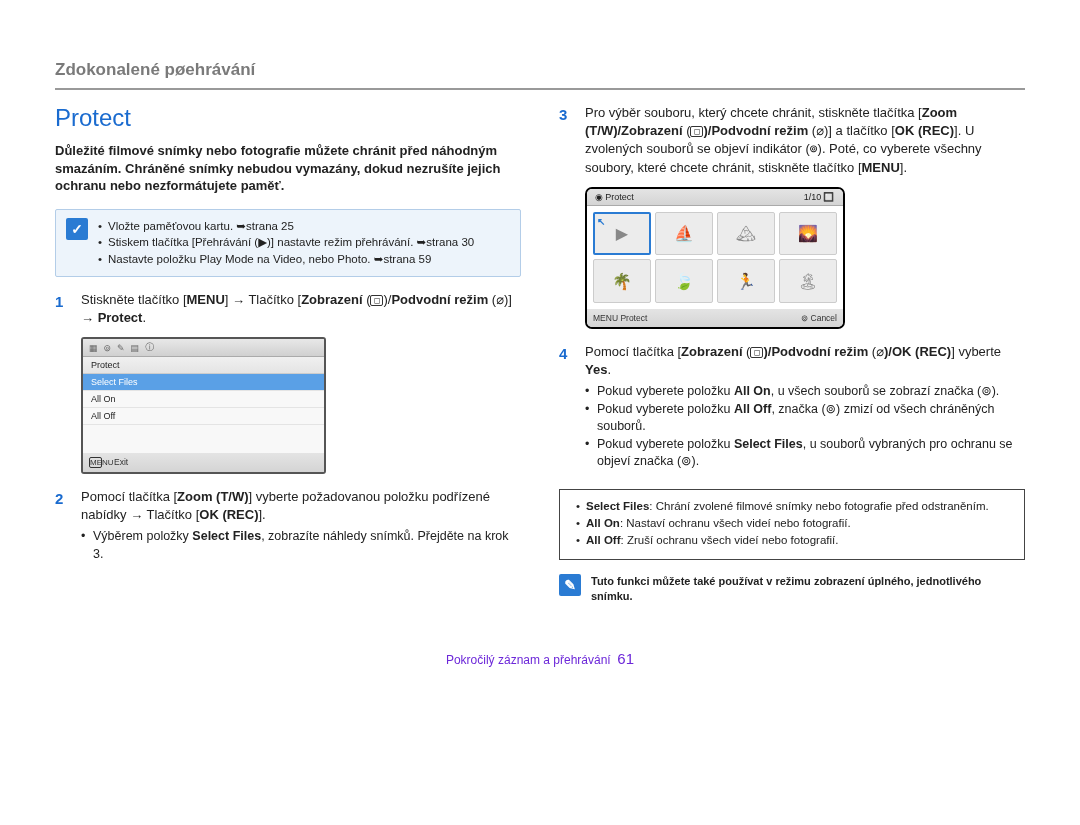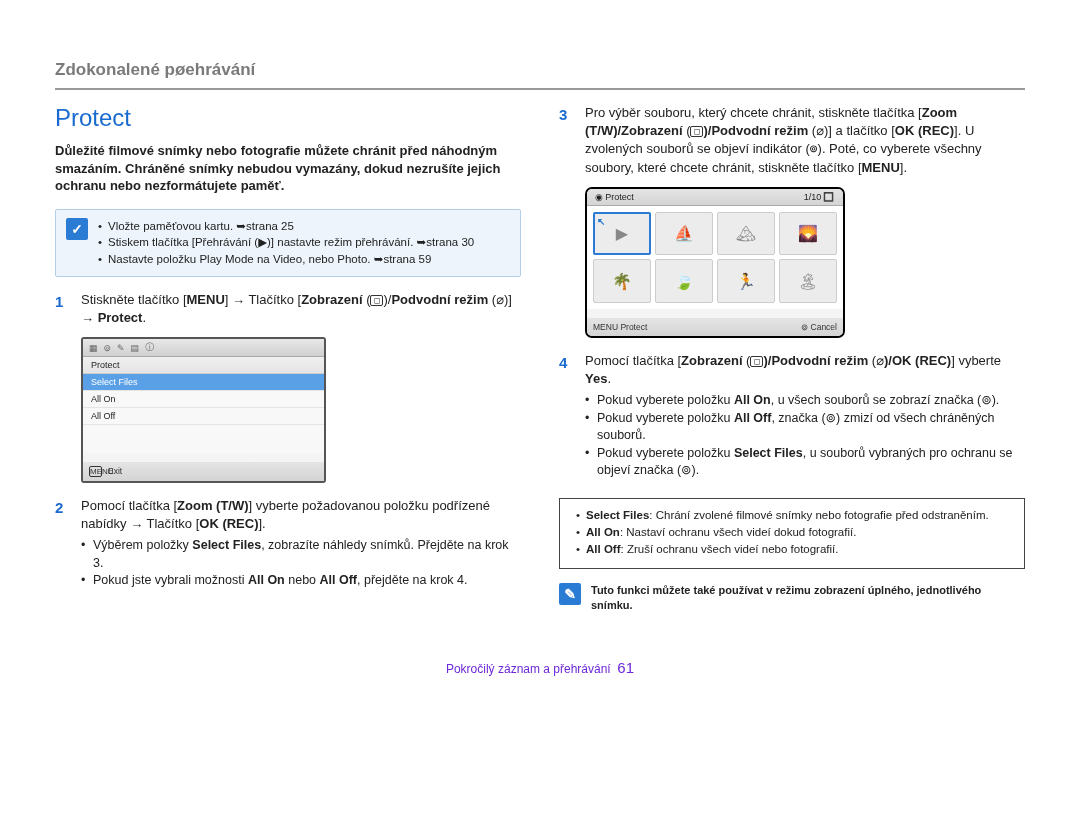--- a/index.html
+++ b/index.html
@@ -21,21 +21,21 @@
   .callout-icon { width: 22px; height: 22px; background: #2a7bd3; display: flex; align-items: center; justify-content: center; color: #fff; font-weight: 700; font-size: 14px; border-radius: 2px; flex-shrink: 0; }
   .callout ul { list-style: none; }
   .callout ul li { font-size: 11.5px; line-height: 1.45; position: relative; padding-left: 10px; }
   .callout ul li::before { content: "•"; position: absolute; left: 0; }
   .screen { margin: 10px 0 6px 26px; border: 2px solid #555; border-radius: 3px; width: 245px; background: #f4f4f4; overflow: hidden; }
   .screen-tabs { height: 18px; background: linear-gradient(#e8e8e8,#d0d0d0); border-bottom: 1px solid #aaa; display:flex; align-items:center; padding: 0 6px; gap: 6px; font-size: 9px; color:#666; }
   .screen-body { background: #f8f8f8; }
   .screen-title { font-size: 9px; padding: 3px 8px; border-bottom: 1px solid #ccc; background: linear-gradient(#f0f0f0,#e4e4e4); }
   .opt { font-size: 9px; padding: 3px 8px; border-bottom: 1px solid #e4e4e4; }
   .opt.sel { background: #5aa0e6; color: #fff; }
-  .screen-footer { font-size: 8.5px; padding: 4px 6px; background: linear-gradient(#e4e4e4,#d4d4d4); color:#333; display:flex; gap:6px;margin-top:9px; }
+  .screen-footer { font-size: 8.5px; padding: 4px 6px; background: linear-gradient(#e4e4e4,#d4d4d4); color:#333; display:flex; gap:12px; }
   .screen2 { margin: 10px 0 6px 26px; border: 2px solid #000000; border-radius: 7px; width: 260px; background: #f4f4f4; overflow:hidden; }
   .screen2 .title { display:flex; justify-content:space-between; font-size: 9px; padding: 3px 8px; background: linear-gradient(#e4e4e4,#d4d4d4); border-bottom:1px solid #aaa; }
   .thumb-grid { display:grid; grid-template-columns: repeat(4, 1fr); gap: 4px; padding: 6px; background:#fff; }
   .thumb { aspect-ratio: 4/3; background: #ececec; border: 1px solid #ccc; border-radius: 2px; display:flex; align-items:center; justify-content:center; font-size: 16px; color:#888; position:relative; }
   .thumb.sel { border: 2px solid #2a7bd3; }
   .thumb.sel::after { content:"↖"; position:absolute; top:2px; left:2px; font-size:10px; color:#2a7bd3; font-weight:bold; }
   .subbox { border: 1px solid #444; margin-top: 18px; }
   .subbox-title { background: #666; color: #fff; font-weight: 700; font-size: 13px; padding: 4px 10px; }
   .subbox-body { padding: 8px 14px 10px 16px; }
   .subbox-body ul { list-style:none; }
@@ -100,21 +100,20 @@
       </div>
 
       <div class="step">
         <div class="step-num">2</div>
         <div>
           <span>Pomocí tlačítka [</span><span class="bold">Zoom (T/W)</span><span>] vyberte požadovanou položku podřízené nabídky → Tlačítko [</span><span class="bold">OK (REC)</span><span>].</span>
         </div>
       </div>
       <ul class="bullets">
         <li><span>Výběrem položky </span><span class="bold">Select Files</span><span>, zobrazíte náhledy snímků. Přejděte na krok 3.</span></li>
-        <li><span>Pokud jste vybrali možnosti </span><span class="bold">All On</span><span> nebo </span><span class="bold">All Off</span><span>, přejděte na krok 4.</span></li>
       </ul>
     </div>
 
     <div class="col">
       <div class="step" style="margin-top:0;">
         <div class="step-num">3</div>
         <div>
           <span>Pro výběr souboru, který chcete chránit, stiskněte tlačítka [</span><span class="bold">Zoom (T/W)</span><span class="bold">/</span><span class="bold">Zobrazení</span><span> (</span><span class="icon-inline glyph">◻</span><span class="bold">)/</span><span class="bold">Podvodní režim</span><span> (</span><span class="glyph">⌀</span><span>)]</span><span> a tlačítko [</span><span class="bold">OK (REC)</span><span>]. U zvolených souborů se objeví indikátor (</span><span class="icon-lock">⊚</span><span>). Poté, co vyberete všechny soubory, které chcete chránit, stiskněte tlačítko [</span><span class="bold">MENU</span><span>].</span>
         </div>
       </div>
@@ -149,21 +148,21 @@
       <ul class="bullets">
         <li><span>Pokud vyberete položku </span><span class="bold">All On</span><span>, u všech souborů se zobrazí značka (⊚).</span></li>
         <li><span>Pokud vyberete položku </span><span class="bold">All Off</span><span>, značka (⊚) zmizí od všech chráněných souborů.</span></li>
         <li><span>Pokud vyberete položku </span><span class="bold">Select Files</span><span>, u souborů vybraných pro ochranu se objeví značka (⊚).</span></li>
       </ul>
 
       <div class="subbox">
         <div class="subbox-body">
           <ul>
             <li><span class="bold">Select Files</span><span>: Chrání zvolené filmové snímky nebo fotografie před odstraněním.</span></li>
-            <li><span class="bold">All On</span><span>: Nastaví ochranu všech videí dokud fotografií.</span></li>
+            <li><span class="bold">All On</span><span>: Nastaví ochranu všech videí nebo fotografií.</span></li>
             <li><span class="bold">All Off</span><span>: Zruší ochranu všech videí nebo fotografií.</span></li>
           </ul>
         </div>
       </div>
 
       <div class="note">
         <div class="callout-icon">✎</div>
         <p>Tuto funkci můžete také používat v režimu zobrazení úplného, jednotlivého snímku.</p>
       </div>
     </div>

